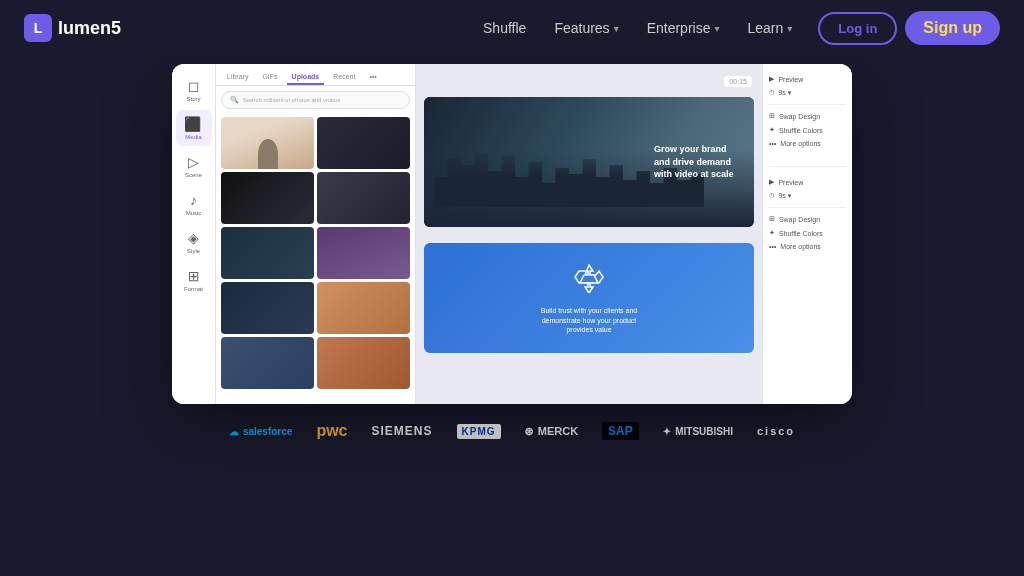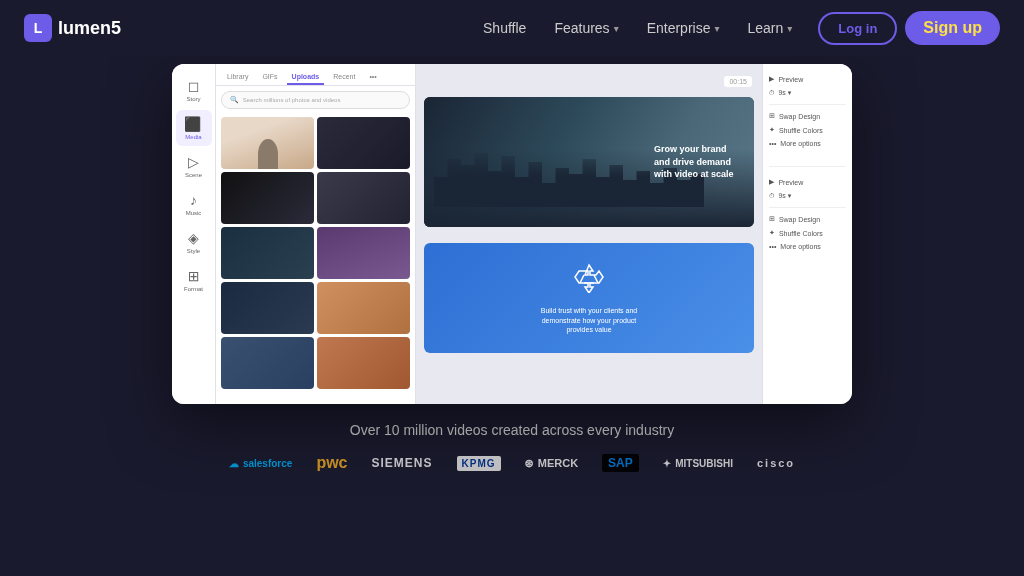--- a/index.html
+++ b/index.html
@@ -545,21 +545,20 @@
             <span>•••</span>
             <span>More options</span>
           </div>
         </div>
       </div>
 
     </div>
   </div>
 
   <div class="social-proof">
-    <p class="social-proof-text">Over 10 million videos created across every industry</p>
     <div class="logos-row">
       <div class="logo-badge salesforce">
         <span>☁</span>
         <span>salesforce</span>
       </div>
       <div class="logo-badge pwc">
         <span style="font-size:16px;font-weight:900;">pwc</span>
       </div>
       <div class="logo-badge siemens">
         <span>SIEMENS</span>

